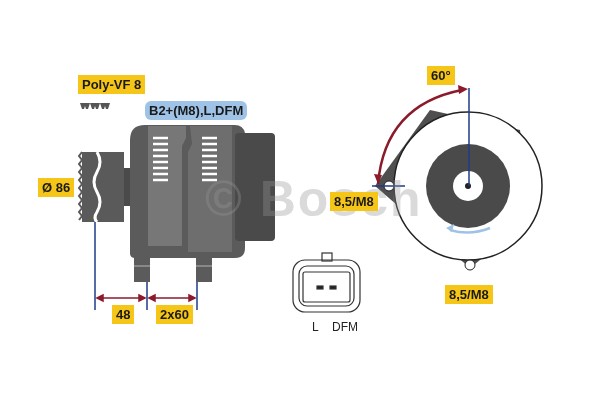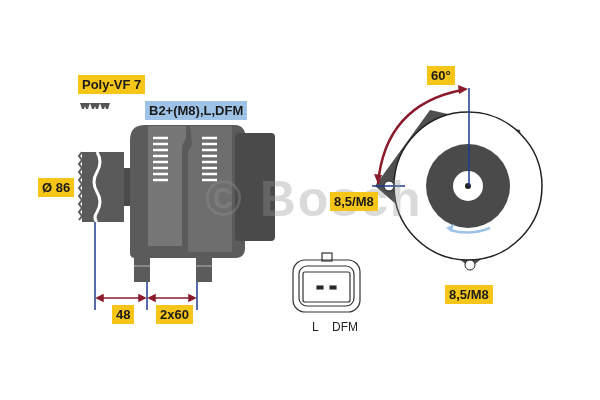--- a/index.html
+++ b/index.html
@@ -98,22 +98,22 @@
     <line x1="469" y1="88" x2="469" y2="186" stroke="#1f3a8a" stroke-width="1.5"></line>
     <line x1="372" y1="186" x2="405" y2="186" stroke="#1f3a8a" stroke-width="1.5"></line>
     <path d="M378 184 Q 385 105 462 90" stroke="#8b1a2b" stroke-width="2.5" fill="none"></path>
     <path d="M468 89 l-10 -4 l1 9 z" fill="#8b1a2b"></path>
     <path d="M378 184 l-4 -10 l8 1 z" fill="#8b1a2b"></path>
   </g>
 </svg>
 
 <div class="watermark">© Bosch</div>
 
-<div class="label yellow" style="left:78px;top:75px;">Poly-VF 7</div>
-<div class="label blue" style="left:145px;top:101px;">B2+(M8),L,DFM</div>
+<div class="label yellow" style="left:78px;top:75px;">Poly-VF 8</div>
+<div class="label blue" style="left:145px;top:101px;border-radius:6px;">B2+(M8),L,DFM</div>
 <div class="label yellow" style="left:38px;top:178px;">Ø 86</div>
 <div class="label yellow" style="left:112px;top:305px;text-align:center;">48</div>
 <div class="label yellow" style="left:156px;top:305px;">2x60</div>
 <div class="label yellow" style="left:427px;top:66px;">60°</div>
 <div class="label yellow" style="left:330px;top:192px;">8,5/M8</div>
 <div class="label yellow" style="left:445px;top:285px;">8,5/M8</div>
 <div class="plain" style="left:312px;top:320px;">L</div>
 <div class="plain" style="left:332px;top:320px;text-align:center;">DFM</div>
 
 </body></html>

